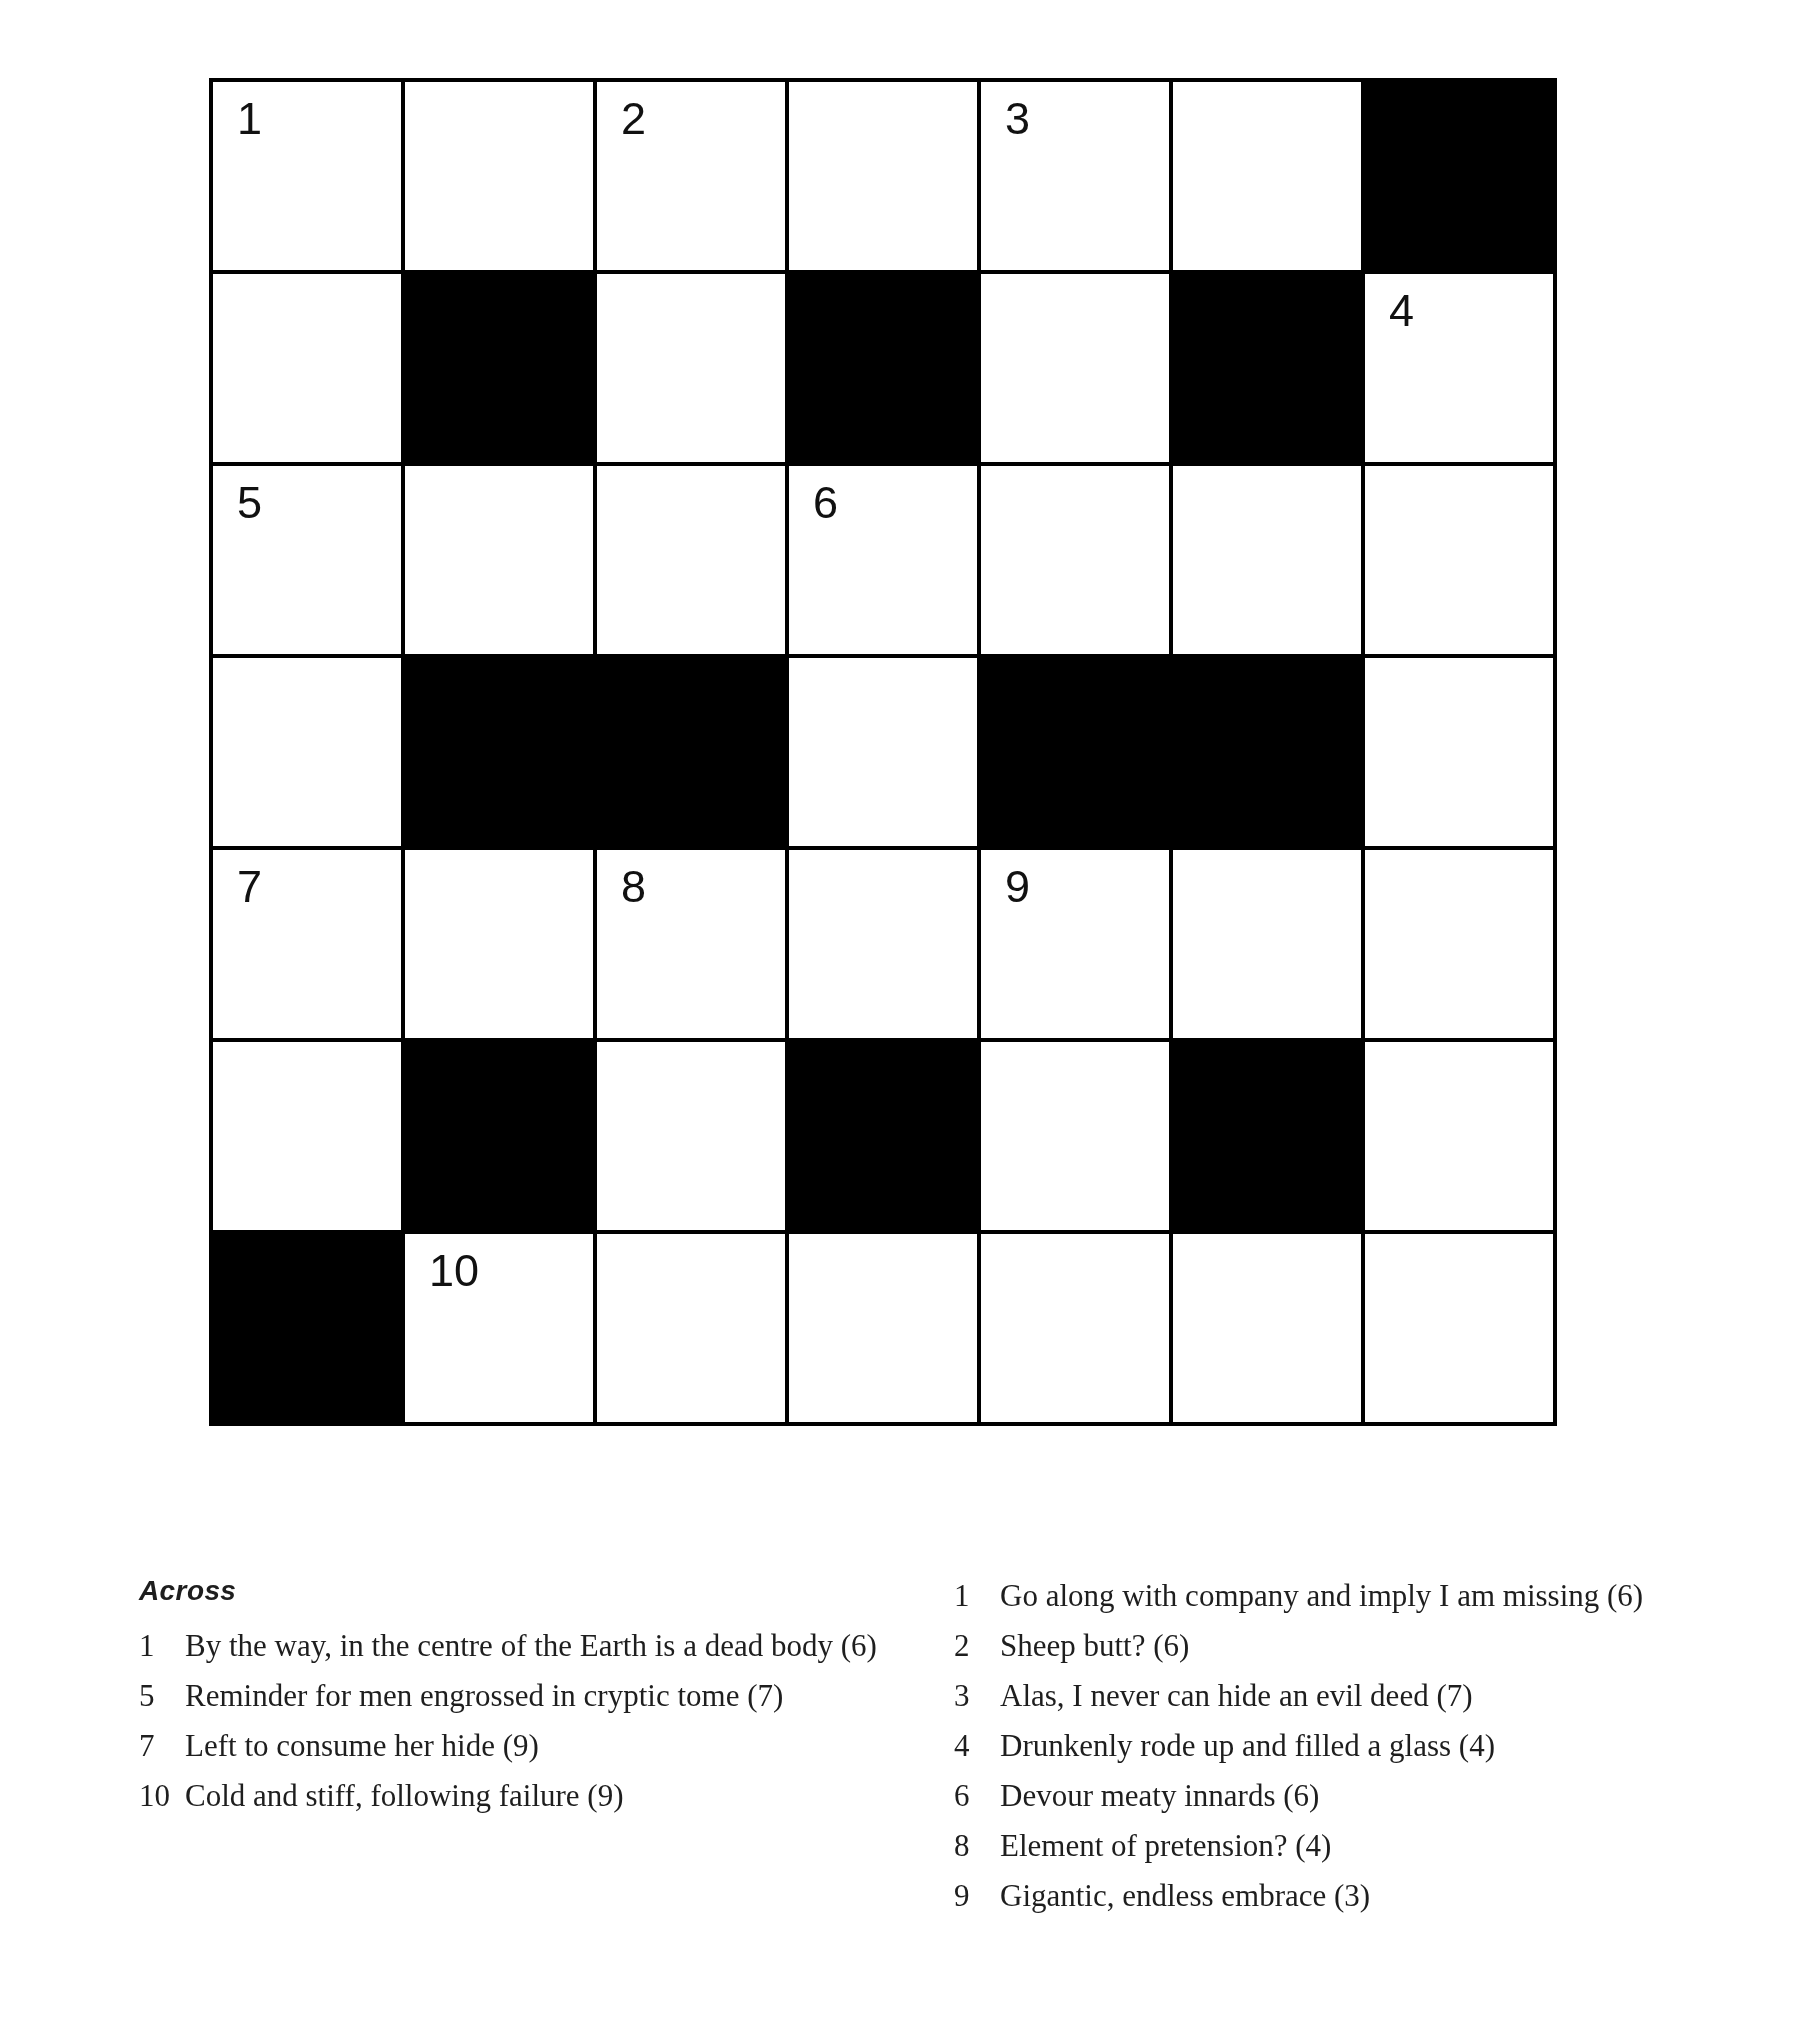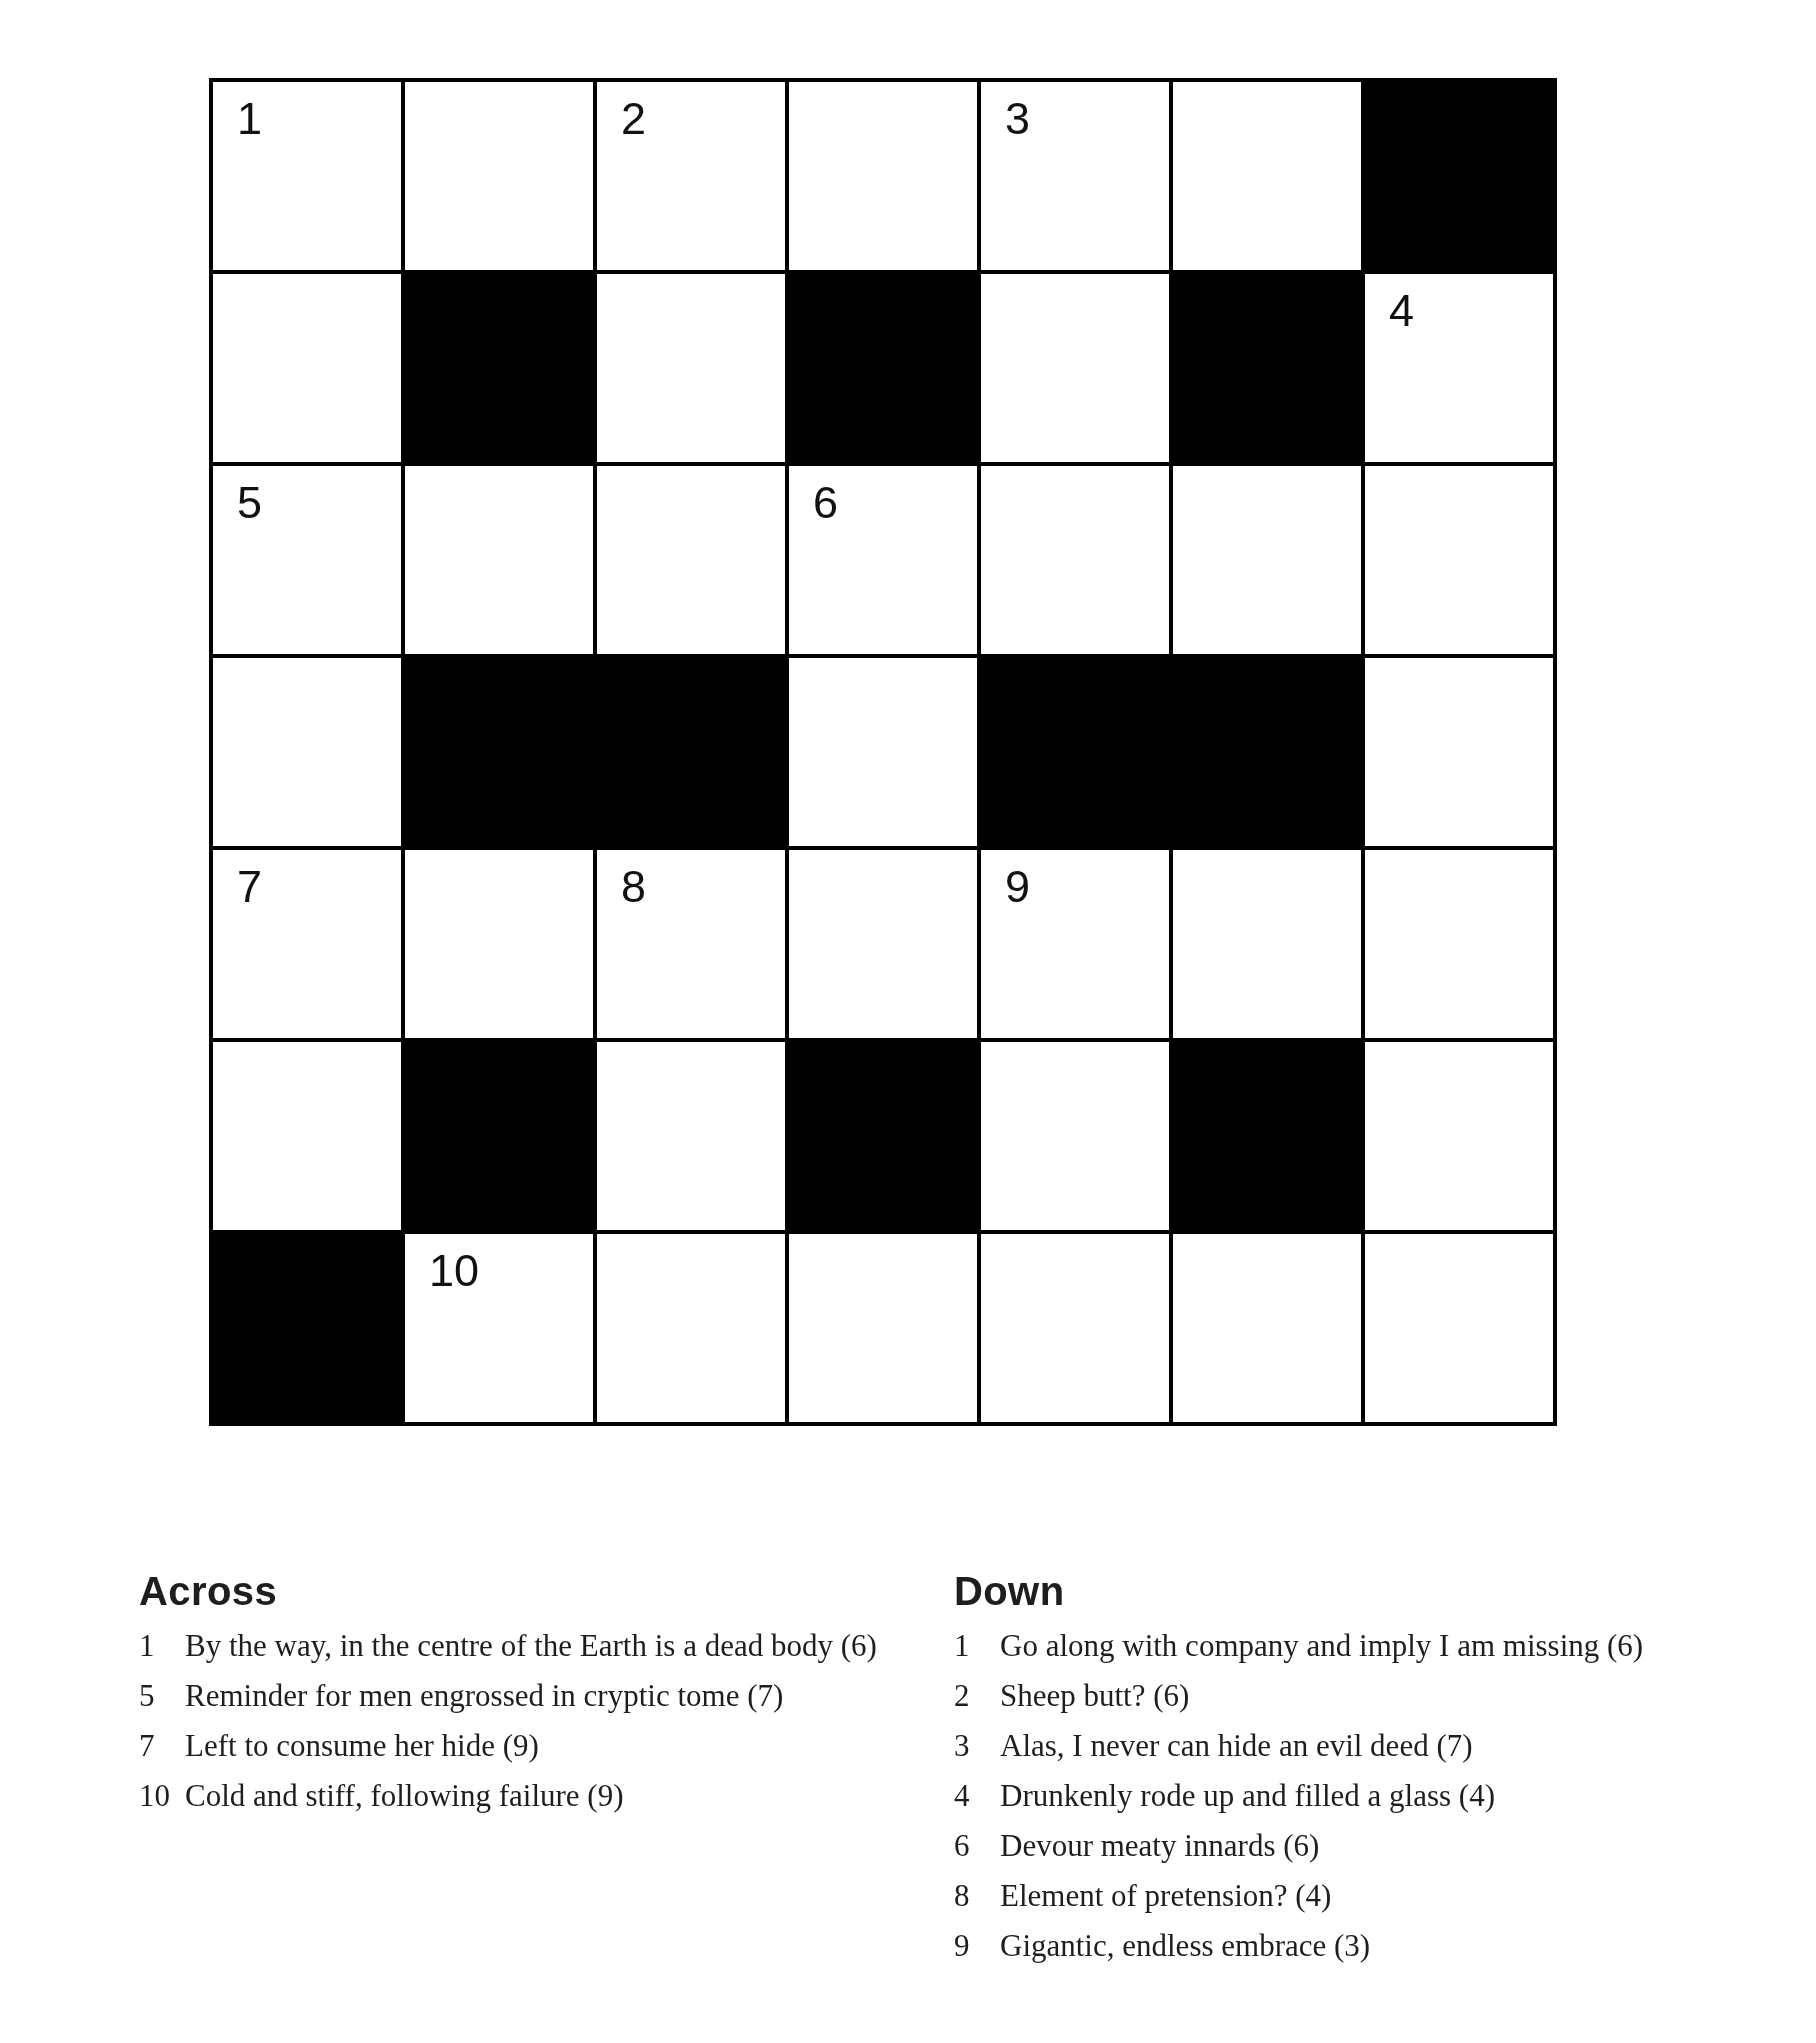--- a/index.html
+++ b/index.html
@@ -34,24 +34,25 @@
     color:#111111;
   }
   
   .clue-col{position:absolute;top:1571px;}
   .clue-col.across{left:139px;width:790px;}
   .clue-col.down{left:954px;width:806px;}
   .clue-heading{
     margin:0 0 9.6px 0;
     font-family:"Liberation Sans", sans-serif;
     font-weight:700;
-    font-size:40px;
+    font-size:28px;
     line-height:40px;
     color:#1e1e1e;
     letter-spacing:0.4px;
+    font-style:italic;
   }
   .clue-list{
     font-family:"Liberation Serif", serif;
     font-size:31px;
     color:#1e1e1e;
   }
   .clue{display:flex;line-height:50px;}
   .clue-num{flex:none;width:46px;}
   .clue-text{flex:1;}
 </style>
@@ -148,21 +149,20 @@
           <span class="clue-text">Left to consume her hide (9)</span>
         </div>
         <div class="clue">
           <span class="clue-num">10</span>
           <span class="clue-text">Cold and stiff, following failure (9)</span>
         </div>
       </div>
   </div>
 
   <div class="clue-col down">
-    <h2 class="clue-heading">Down</h2>
     <div class="clue-list">
         <div class="clue">
           <span class="clue-num">1</span>
           <span class="clue-text">Go along with company and imply I am missing (6)</span>
         </div>
         <div class="clue">
           <span class="clue-num">2</span>
           <span class="clue-text">Sheep butt? (6)</span>
         </div>
         <div class="clue">

